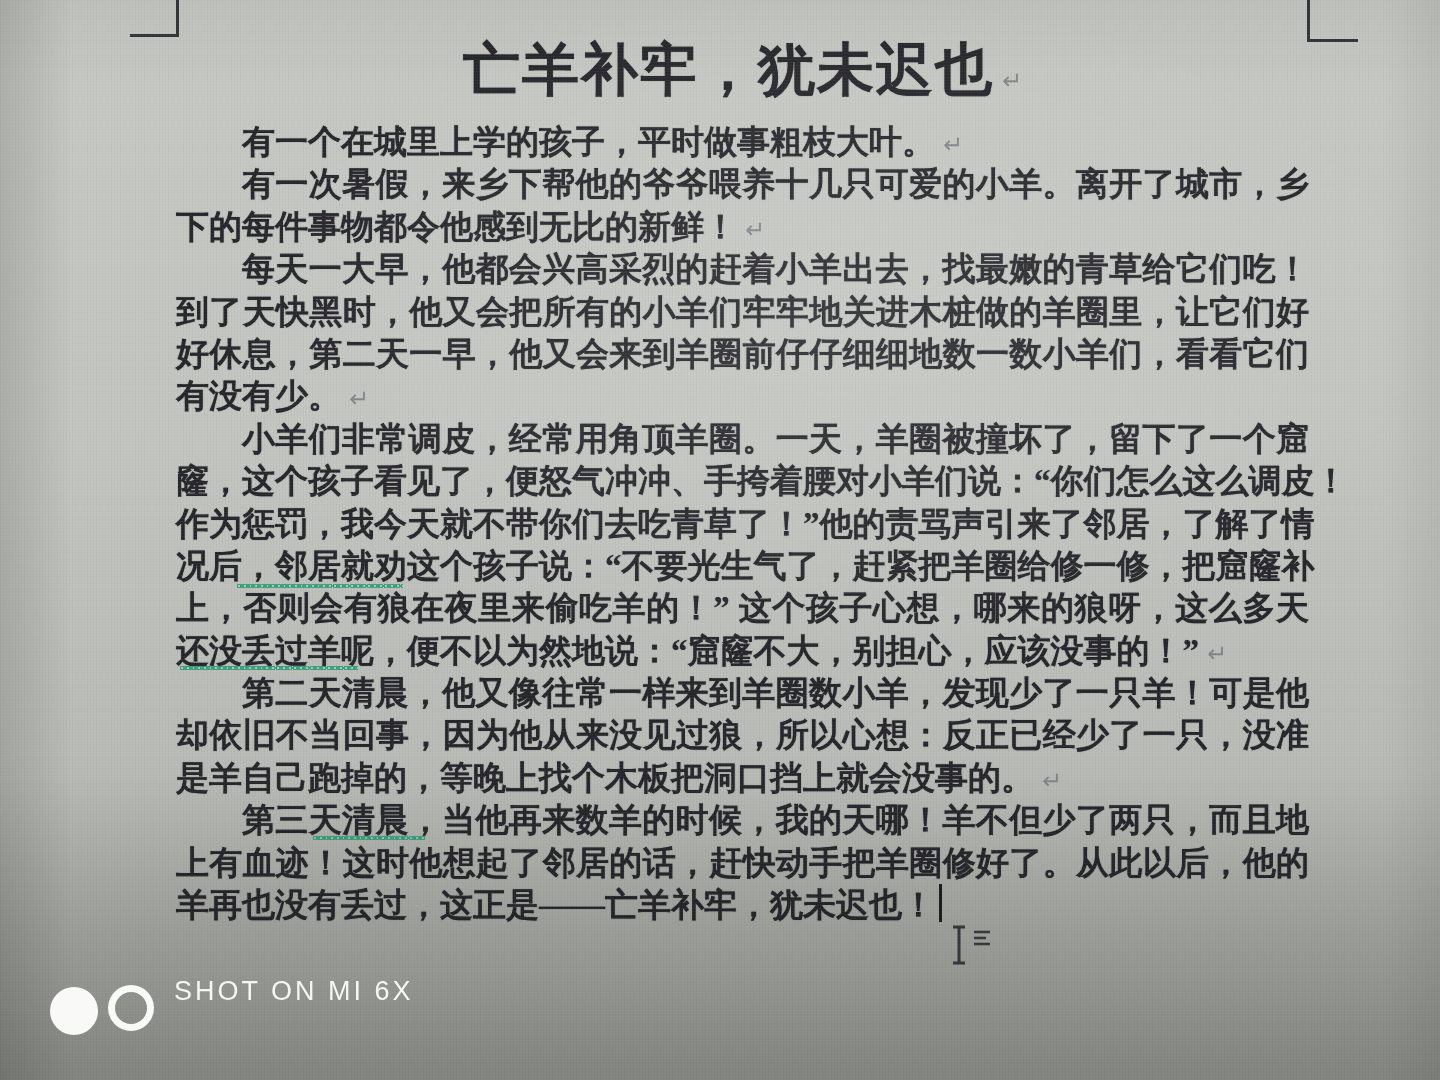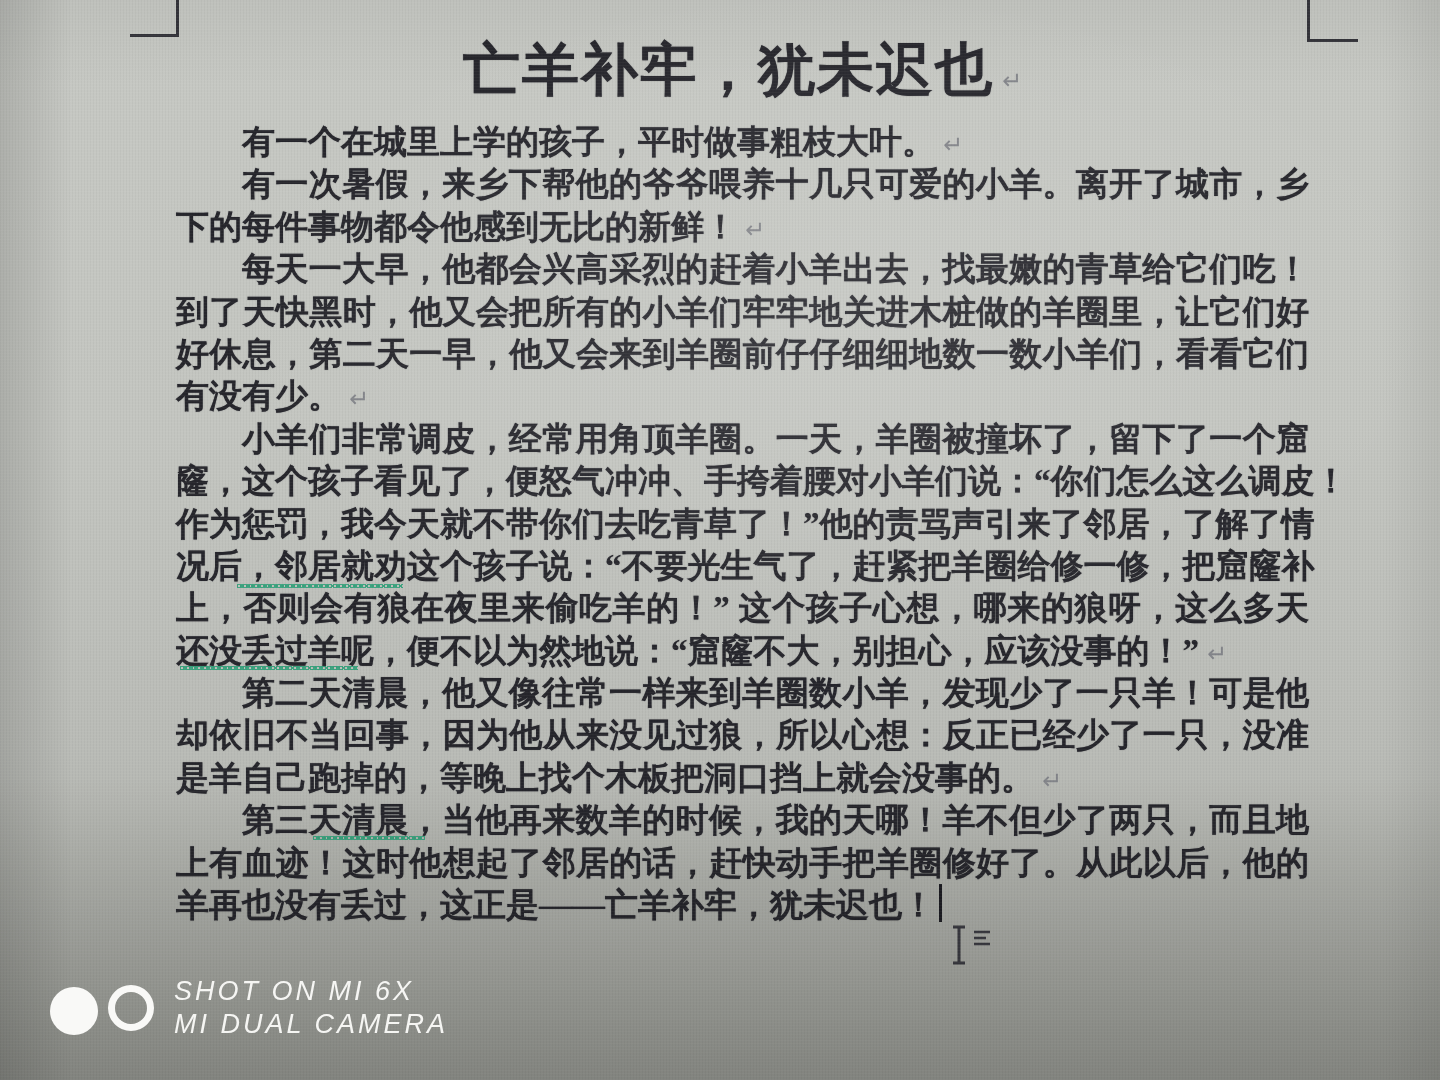--- a/index.html
+++ b/index.html
@@ -52,21 +52,21 @@
   .ibeam{position:absolute;left:946px;top:924px;width:52px;height:42px;}
 
   
   .watermark{position:absolute;left:0;top:975px;width:600px;height:70px;color:#f6f6f4;}
   .wm-circle-filled{position:absolute;left:50px;top:12px;width:48px;height:48px;
      border-radius:50%;background:#f9f9f7;}
   .wm-circle-ring{position:absolute;left:108px;top:10px;width:46px;height:46px;
      border-radius:50%;border:7px solid #f9f9f7;box-sizing:border-box;}
   .wm-text{position:absolute;left:174px;top:0;font-family:"Liberation Sans","DejaVu Sans",sans-serif;
      font-size:27px;line-height:33px;letter-spacing:3px;font-weight:400;
-     color:rgba(250,250,248,.96);font-style:italic;}
+     color:rgba(250,250,248,.96);}
 </style>
 </head>
 <body>
 
 <div class="photo">
 
   <div class="mark tl-v"></div>
   <div class="mark tl-h"></div>
   <div class="mark tr-v"></div>
   <div class="mark tr-h"></div>
@@ -109,16 +109,15 @@
   </div>
 
   <div class="texture"></div>
   <div class="vignette"></div>
 
   <div class="watermark">
     <div class="wm-circle-filled"></div>
     <div class="wm-circle-ring"></div>
     <div class="wm-text">
       <div>SHOT ON MI 6X</div>
-      <div>MI DUAL CAMERA</div>
     </div>
   </div>
 </div>
 
 </body></html>

